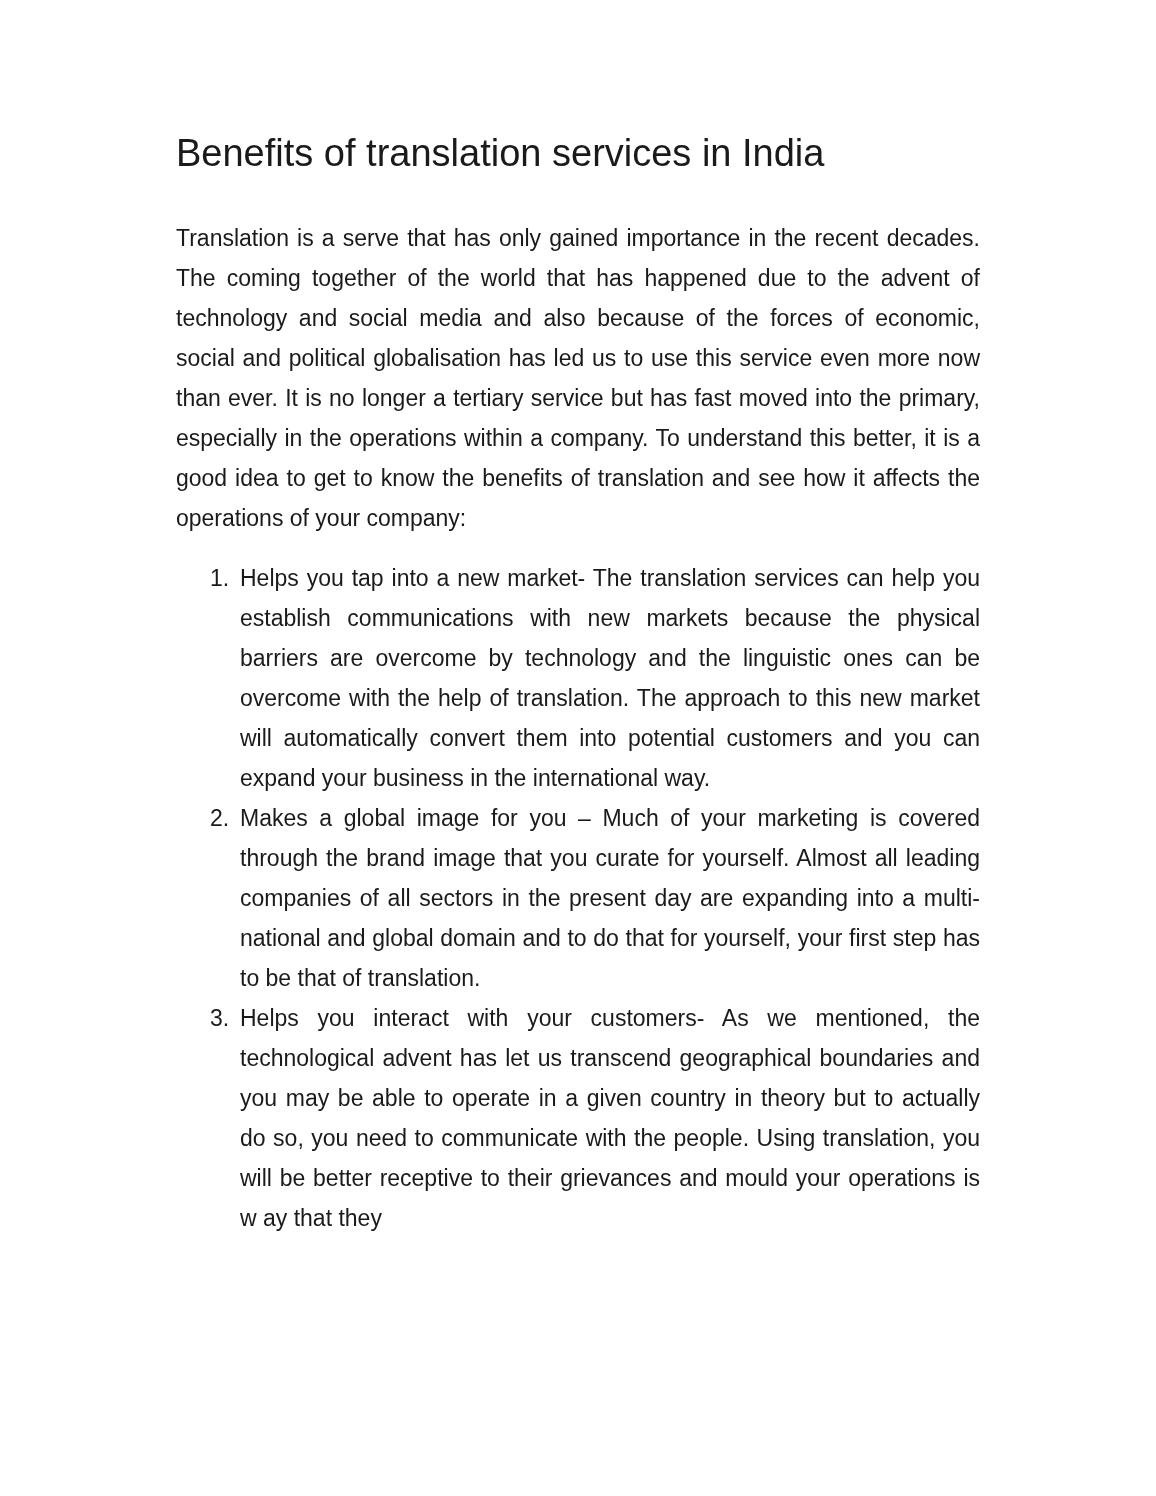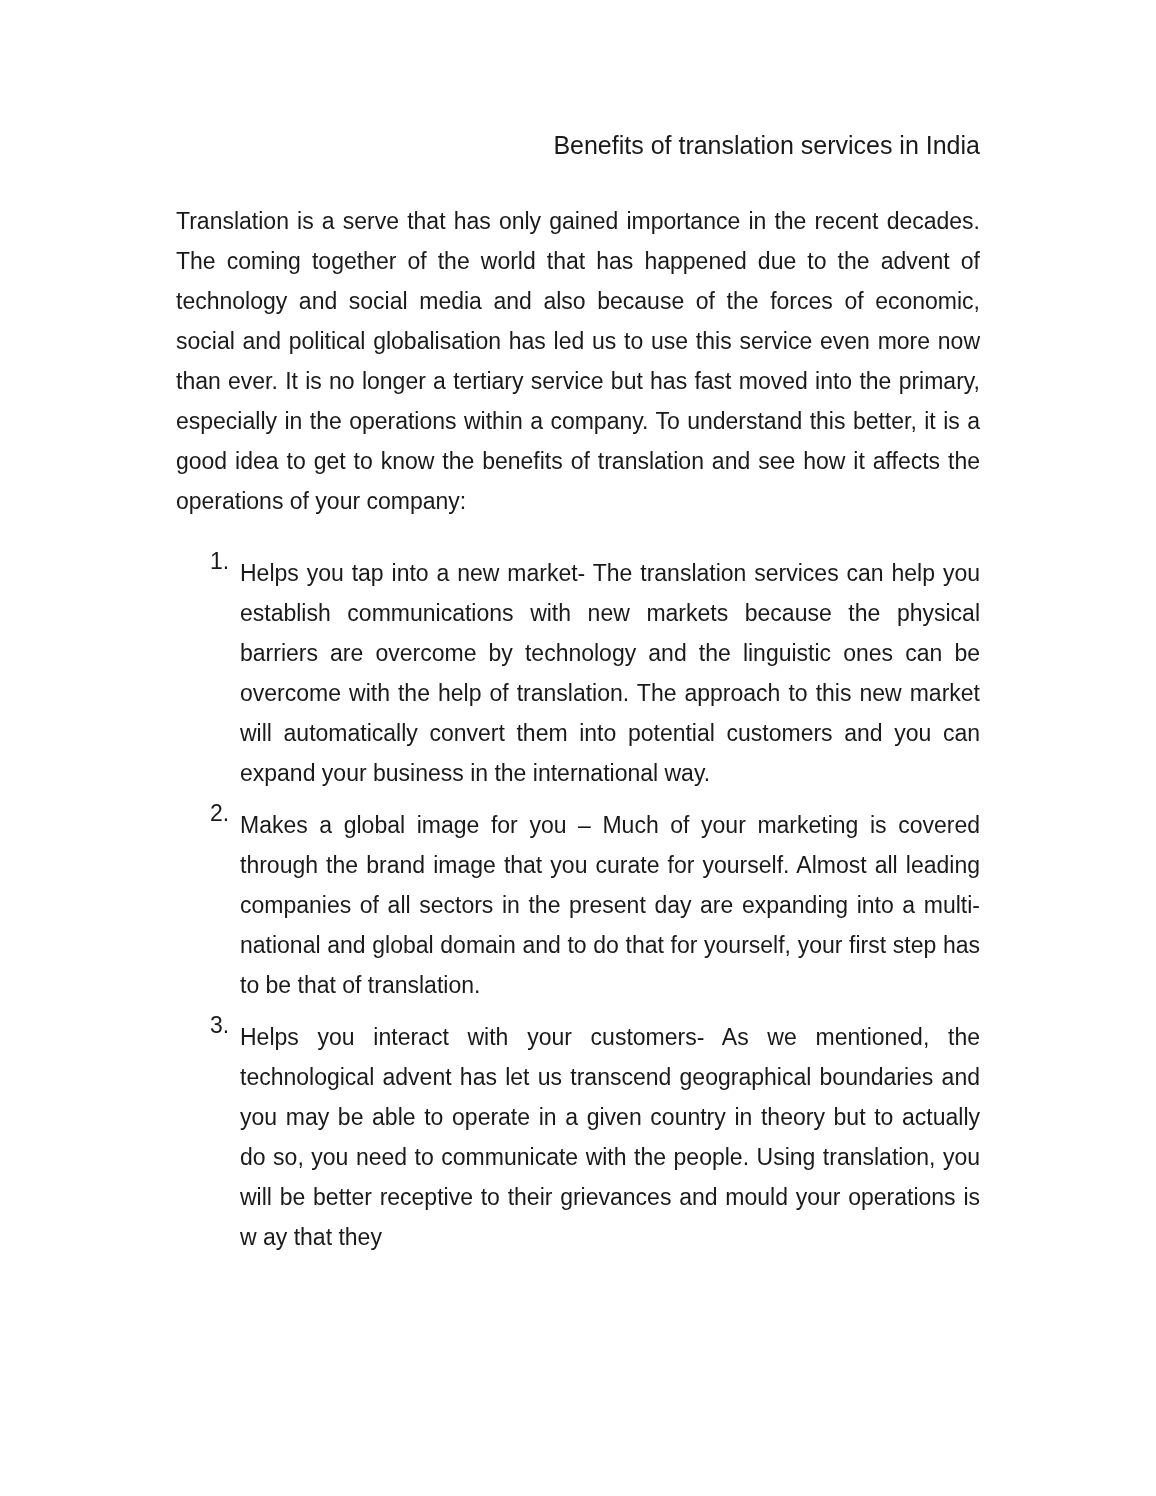--- a/index.html
+++ b/index.html
@@ -14,22 +14,22 @@
     margin: 0 auto;
     background: #ffffff;
     box-sizing: border-box;
     padding: 130px 176px 0 176px;
     overflow: hidden;
     font-family: "Liberation Sans", sans-serif;
     color: #1a1a1a;
   }
   .doc-title {
     margin: 0 0 40px 0;
-    text-align: right;
-    font-size: 25px;
+    text-align: left;
+    font-size: 38px;
     font-weight: 400;
     line-height: 1.25;
     color: #1a1a1a;
   }
   .intro-paragraph {
     margin: 8px 0 20px 0;
     font-size: 23px;
     line-height: 40px;
     text-align: justify;
     color: #1a1a1a;
@@ -47,21 +47,20 @@
     font-size: 23px;
     line-height: 40px;
     text-align: left;
     white-space: nowrap;
   }
   .item-text {
     flex: 1 1 auto;
     font-size: 23px;
     line-height: 40px;
     text-align: justify;
-    margin-top: 12px;
   }
 </style>
 </head>
 <body>
 
 <div class="page">
 
   <h1 class="doc-title">Benefits of translation services in India</h1>
 
   <p class="intro-paragraph">Translation is a serve that has only gained importance in the recent decades. The coming together of the world that has happened due to the advent of technology and social media and also because of the forces of economic, social and political globalisation has led us to use this service even more now than ever. It is no longer a tertiary service but has fast moved into the primary, especially in the operations within a company. To understand this better, it is a good idea to get to know the benefits of translation and see how it affects the operations of your company:</p>

